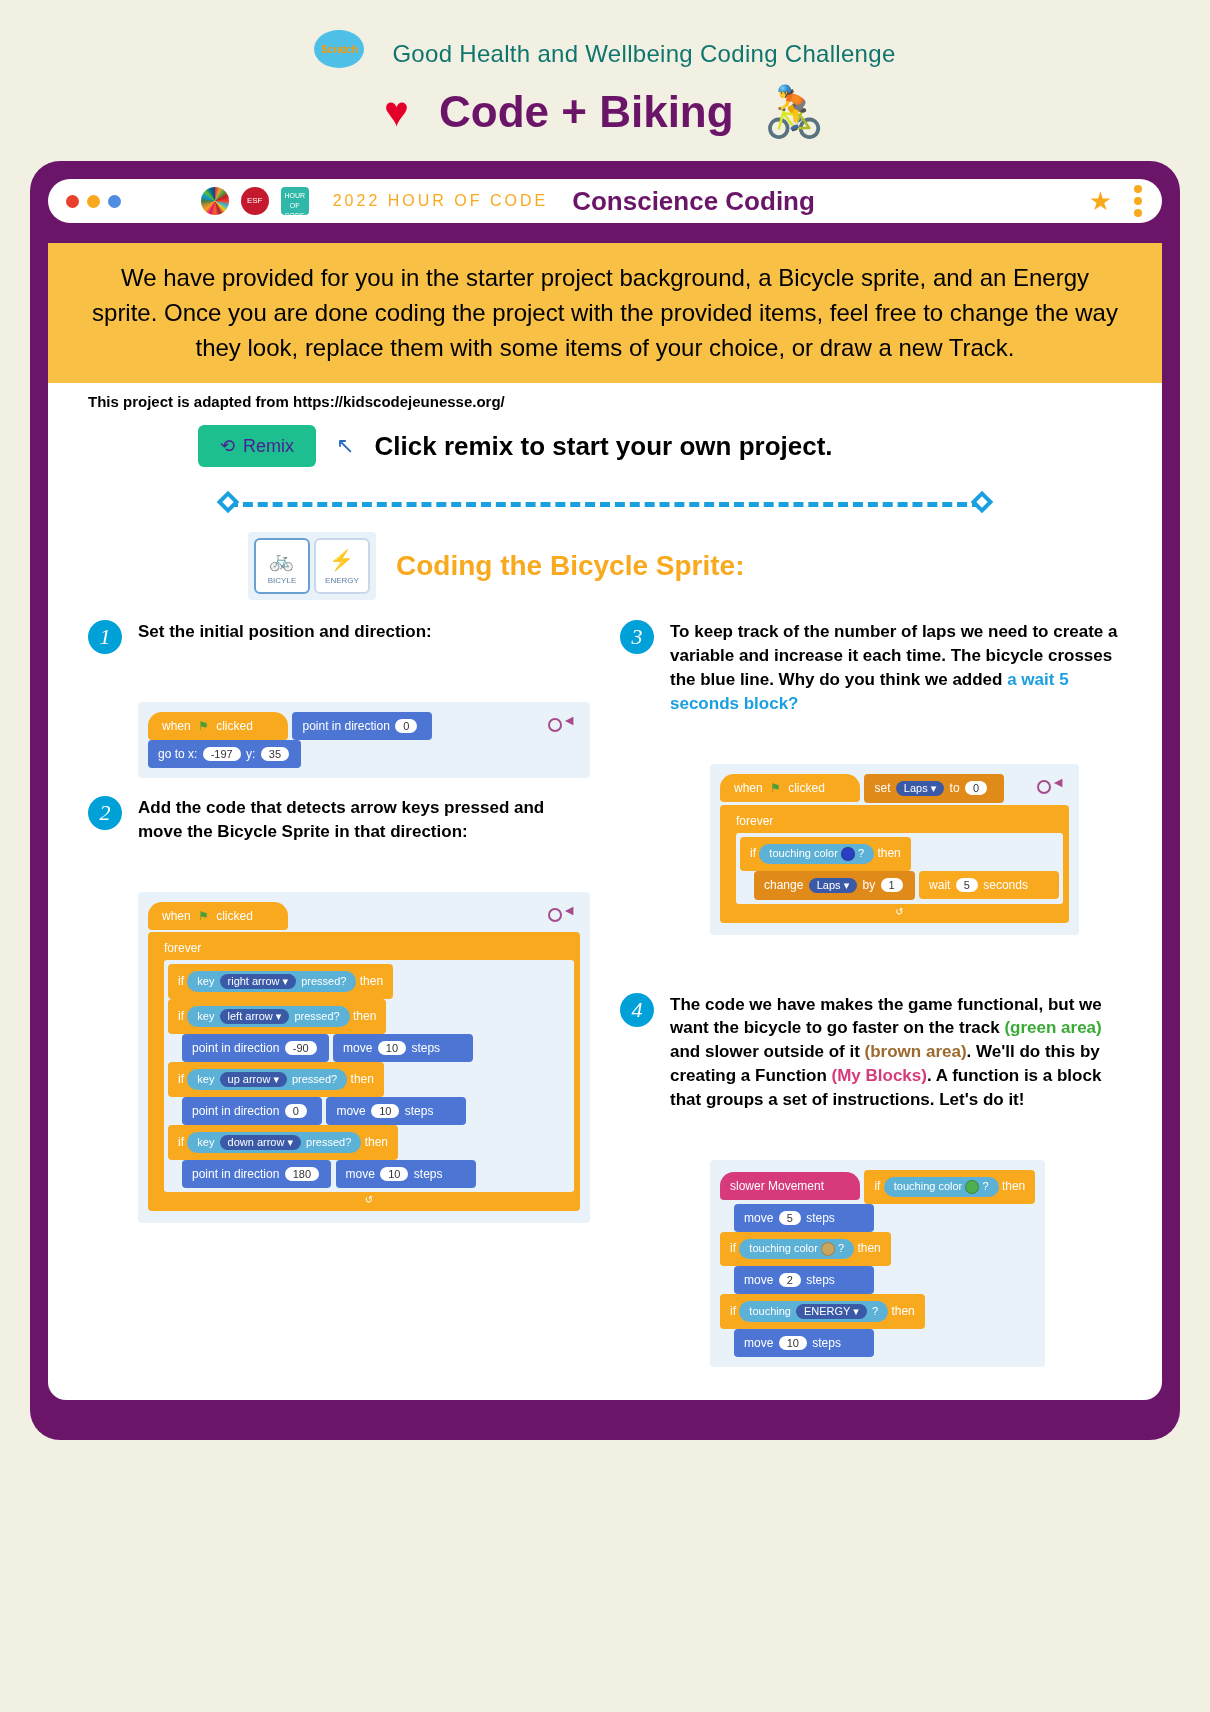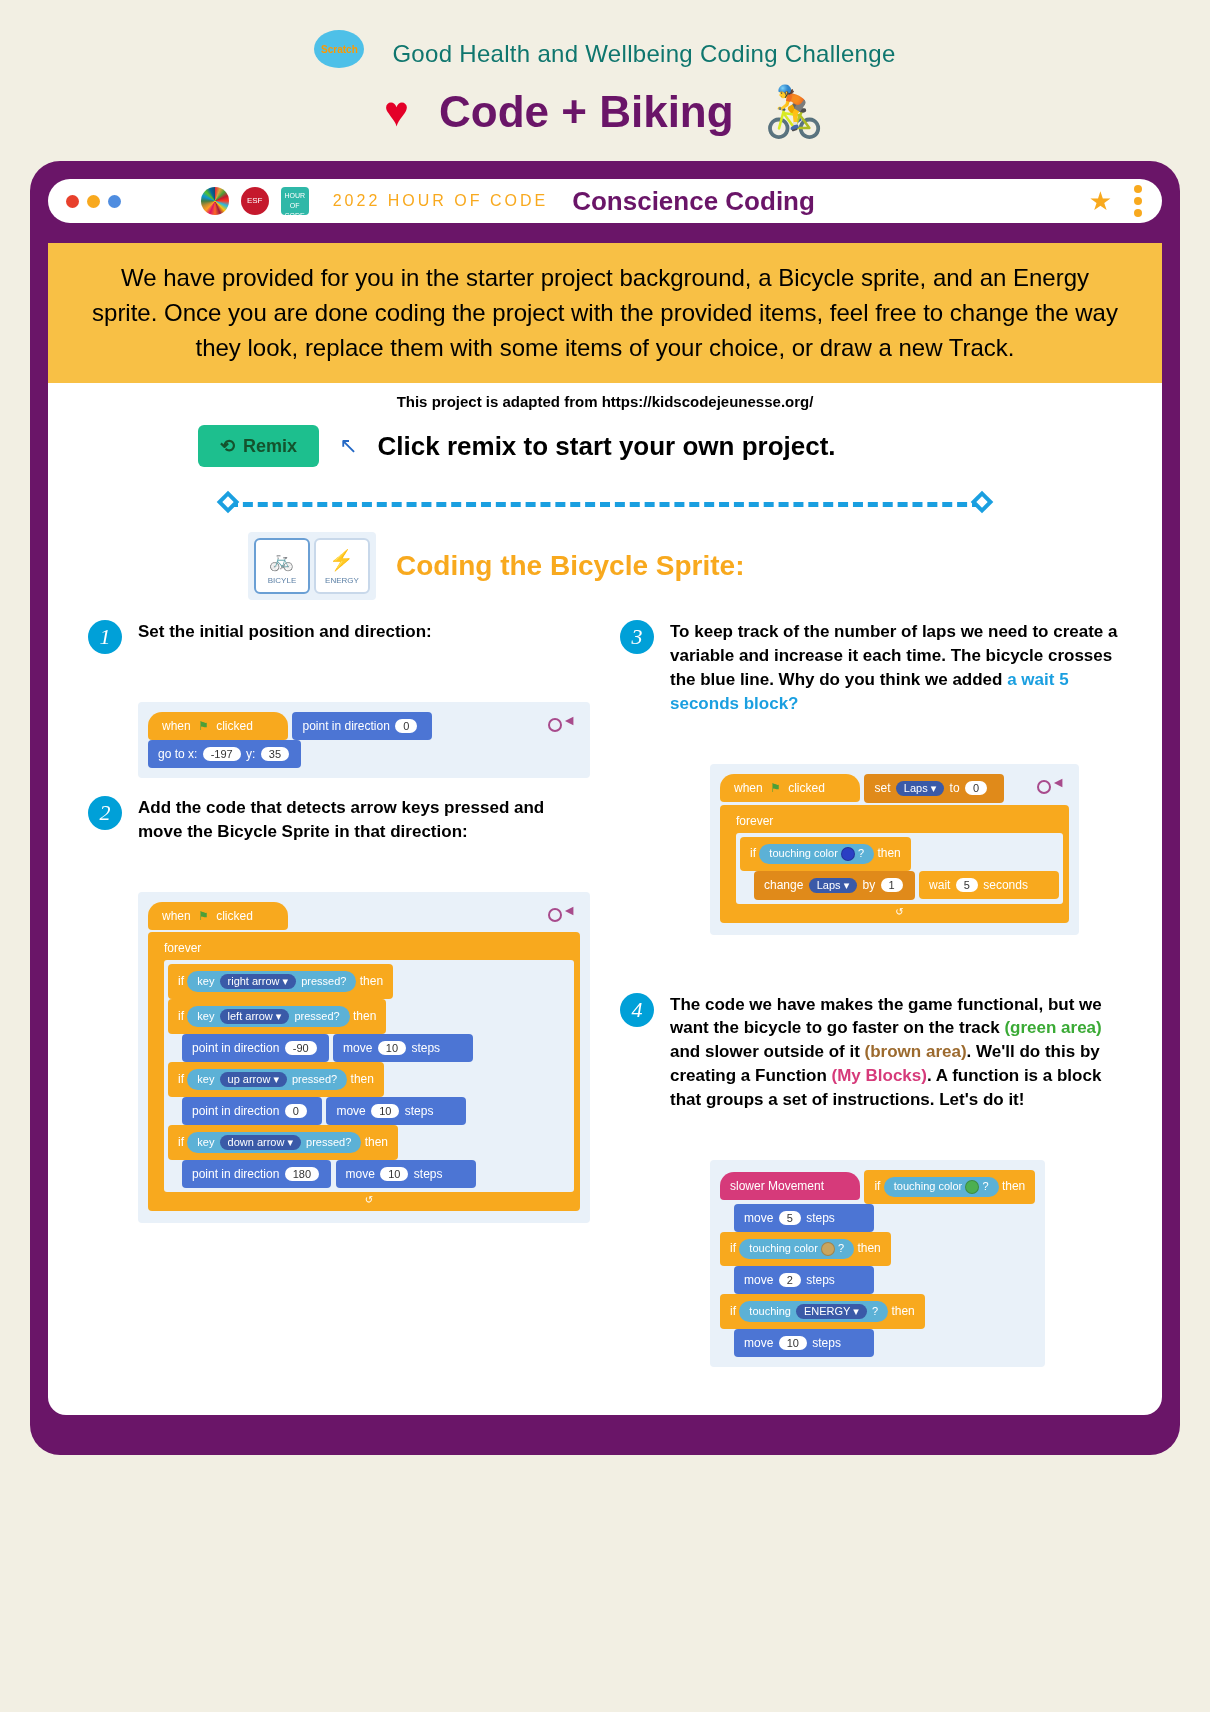--- a/index.html
+++ b/index.html
@@ -20,25 +20,25 @@
 .nav-arrows{color:#fff;font-size:18px;margin:0 8px}
 .badge{width:28px;height:28px;border-radius:50%;display:inline-block}
 .badge.sdg{background:conic-gradient(#e5243b,#dda63a,#4c9f38,#c5192d,#ff3a21,#26bde2,#fcc30b,#a21942,#fd6925,#dd1367,#fd9d24,#bf8b2e,#3f7e44,#0a97d9,#56c02b,#00689d,#19486a)}
 .badge.esf{background:#c5192d;color:#fff;font-size:8px;text-align:center;line-height:28px;font-weight:normal}
 .badge.hoc{background:#2fb8a8;color:#fff;font-size:7px;text-align:center;line-height:10px;padding-top:4px;border-radius:4px}
 .bar-text{color:#f8a91e;font-size:16px;letter-spacing:3px;margin-left:12px}
 .bar-title{color:#6a1568;font-size:26px;font-weight:900;margin-left:12px}
 .star{color:#f8a91e;font-size:26px;margin-left:auto}
 .menu-dots{display:flex;flex-direction:column;gap:4px;margin-left:10px}
 .menu-dots span{width:8px;height:8px;background:#f8a91e;border-radius:50%}
-.content{background:#fff;border-radius:18px;padding:0 0 30px}
+.content{background:#fff;border-radius:18px;padding:0 0 15px}
 .intro-box{background:#f8c045;padding:18px 40px;font-size:24px;text-align:center;line-height:1.45;color:#000}
-.adapted{text-align:center;font-weight:bold;font-size:15px;padding:10px 40px}
+.adapted{text-align:left;font-weight:bold;font-size:15px;padding:10px 40px}
 .remix-row{display:flex;align-items:center;gap:20px;padding:5px 40px 15px 150px}
-.remix-btn{background:#1dbf8e;color:#14532d;border:none;border-radius:6px;padding:10px 22px;font-size:18px;font-weight:bold;display:flex;align-items:center;gap:8px}
+.remix-btn{background:#1dbf8e;color:#4c1d95;border:none;border-radius:6px;padding:10px 22px;font-size:18px;font-weight:normal;display:flex;align-items:center;gap:8px}
 .remix-btn::before{content:"⟲";font-size:18px}
 .cursor{font-size:22px;color:#2468c5}
 .remix-text{font-size:26px;font-weight:900}
 .divider{position:relative;height:20px;margin:10px 180px 20px}
 .divider::before{content:"";position:absolute;top:50%;left:0;right:0;border-top:5px dashed #1a9fe0}
 .diamond{position:absolute;top:50%;width:16px;height:16px;background:#1a9fe0;transform:translateY(-50%) rotate(45deg)}
 .diamond::after{content:"";position:absolute;inset:4px;background:#fff}
 .diamond.l{left:-8px}.diamond.r{right:-8px}
 .section-head{display:flex;align-items:center;gap:20px;padding:0 40px 20px 200px}
 .sprite-thumbs{display:flex;gap:4px;background:#e9f1f9;padding:6px;border-radius:4px}

